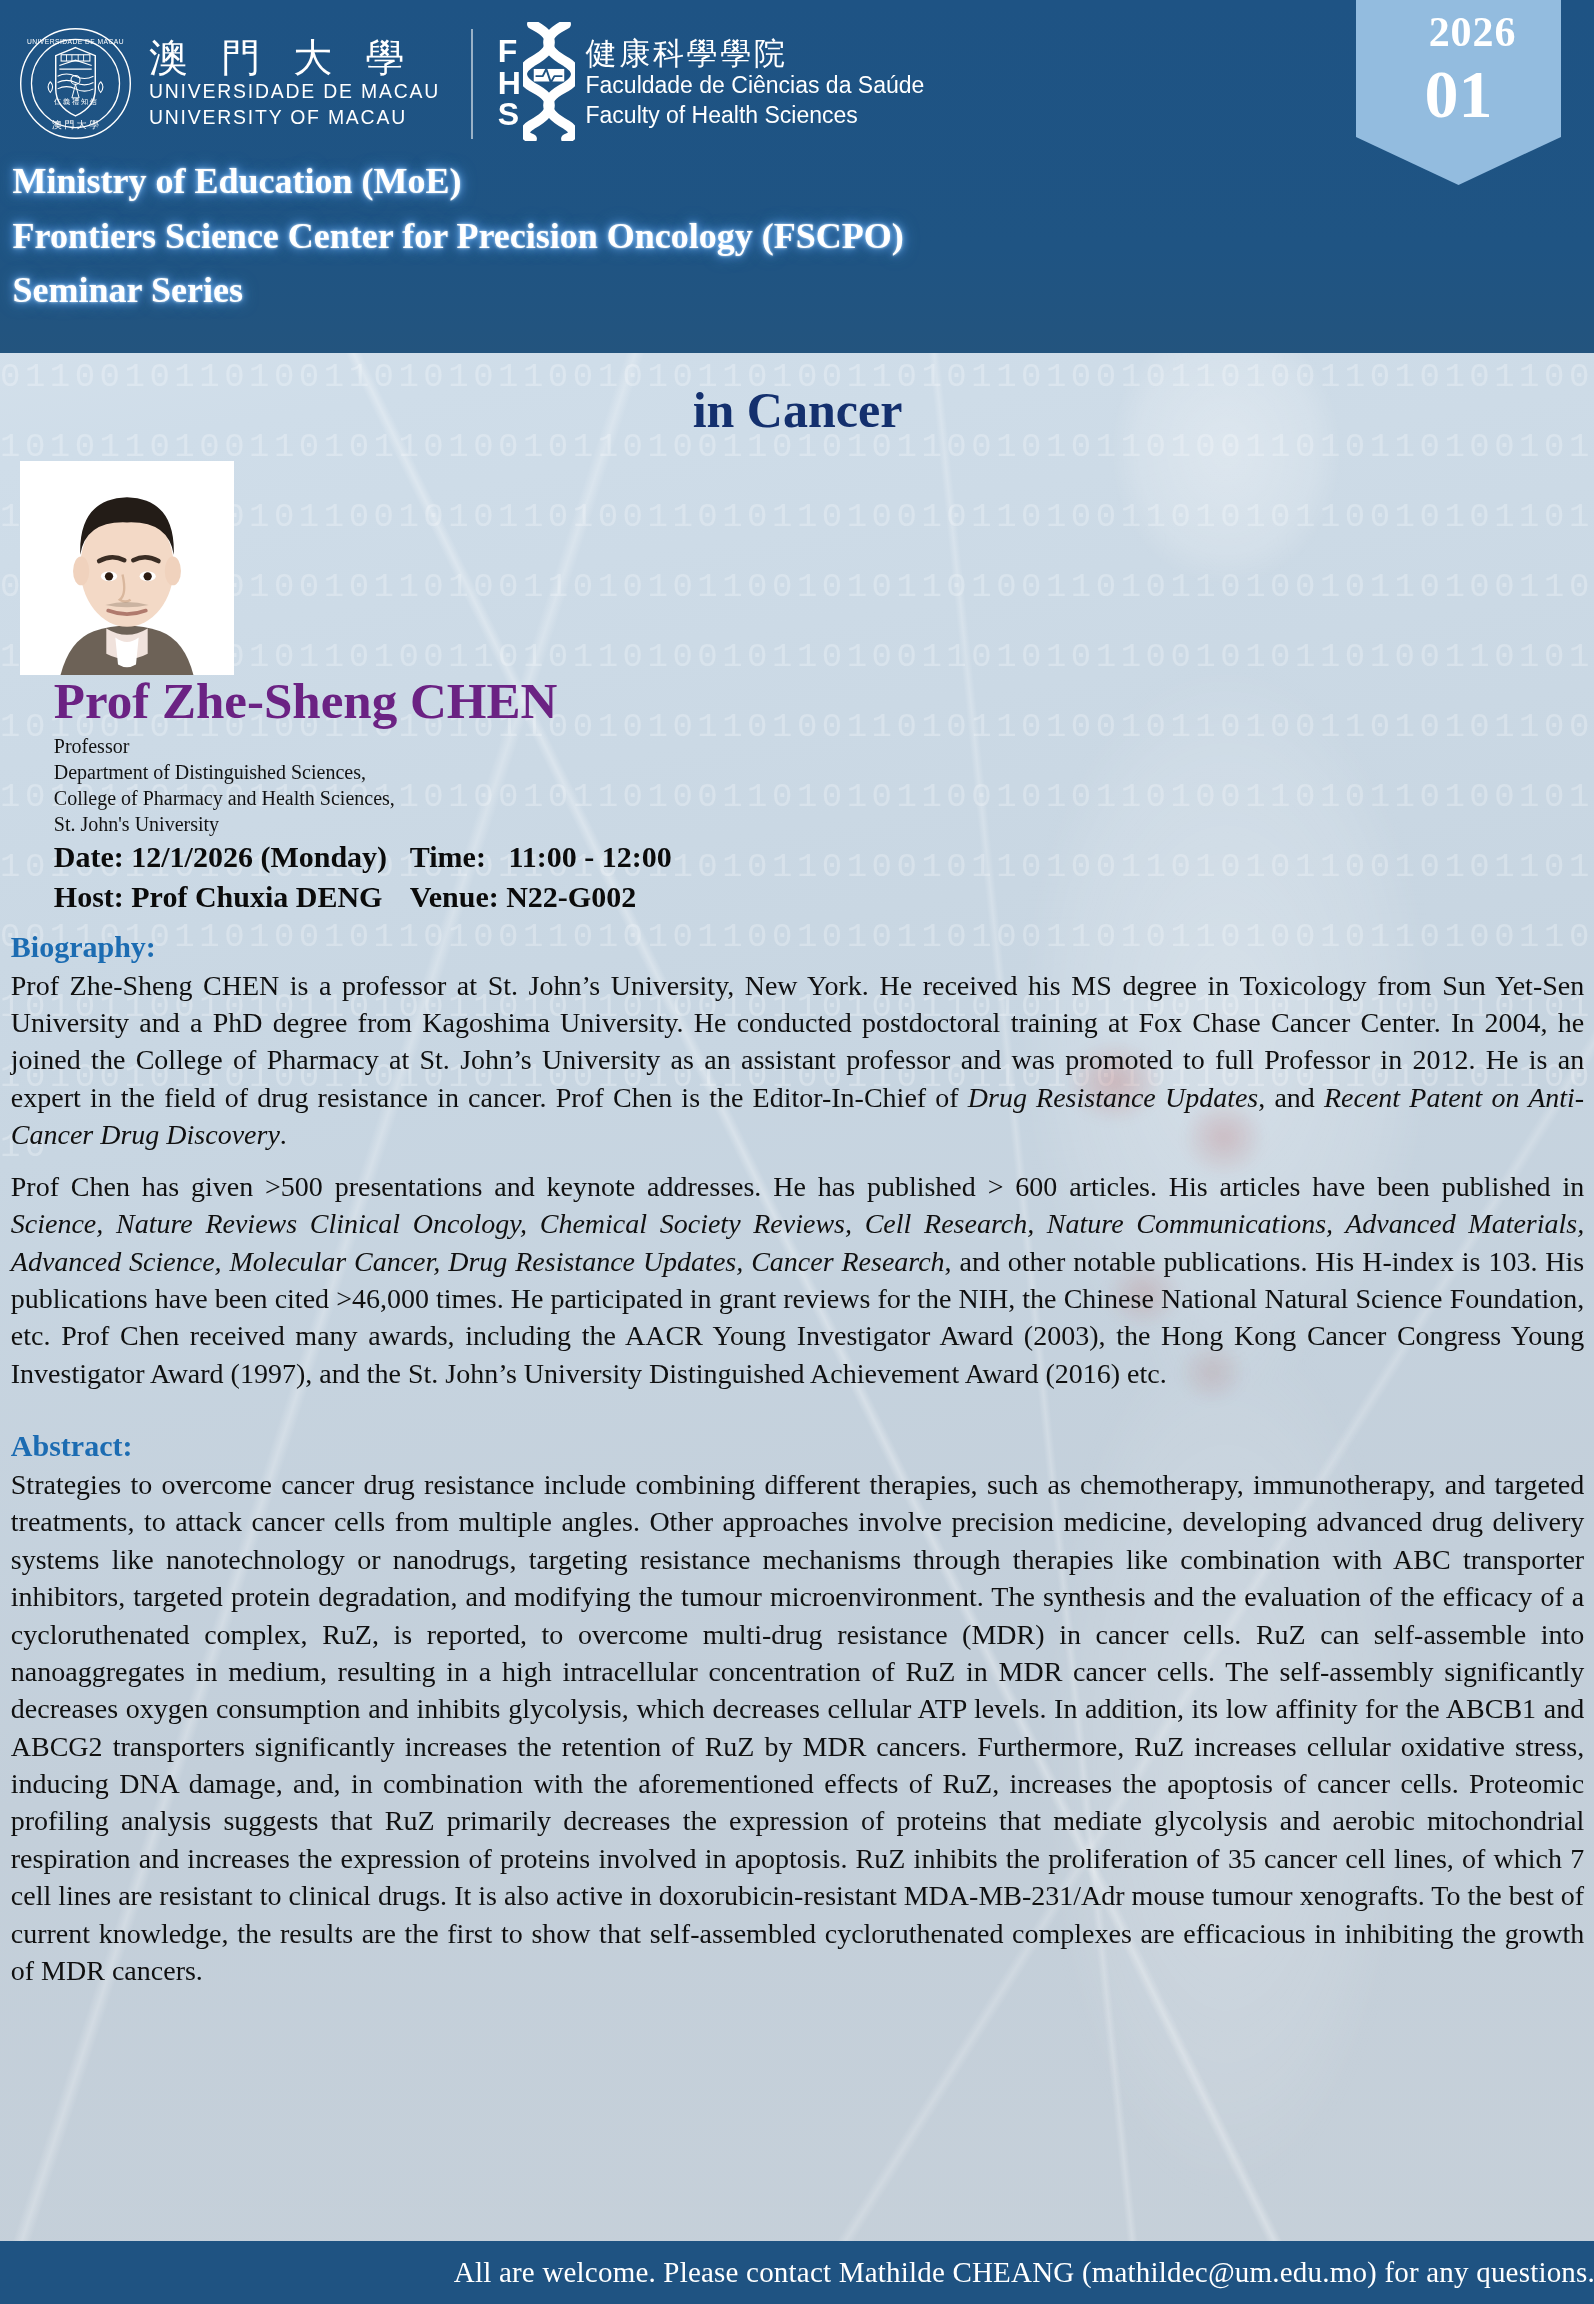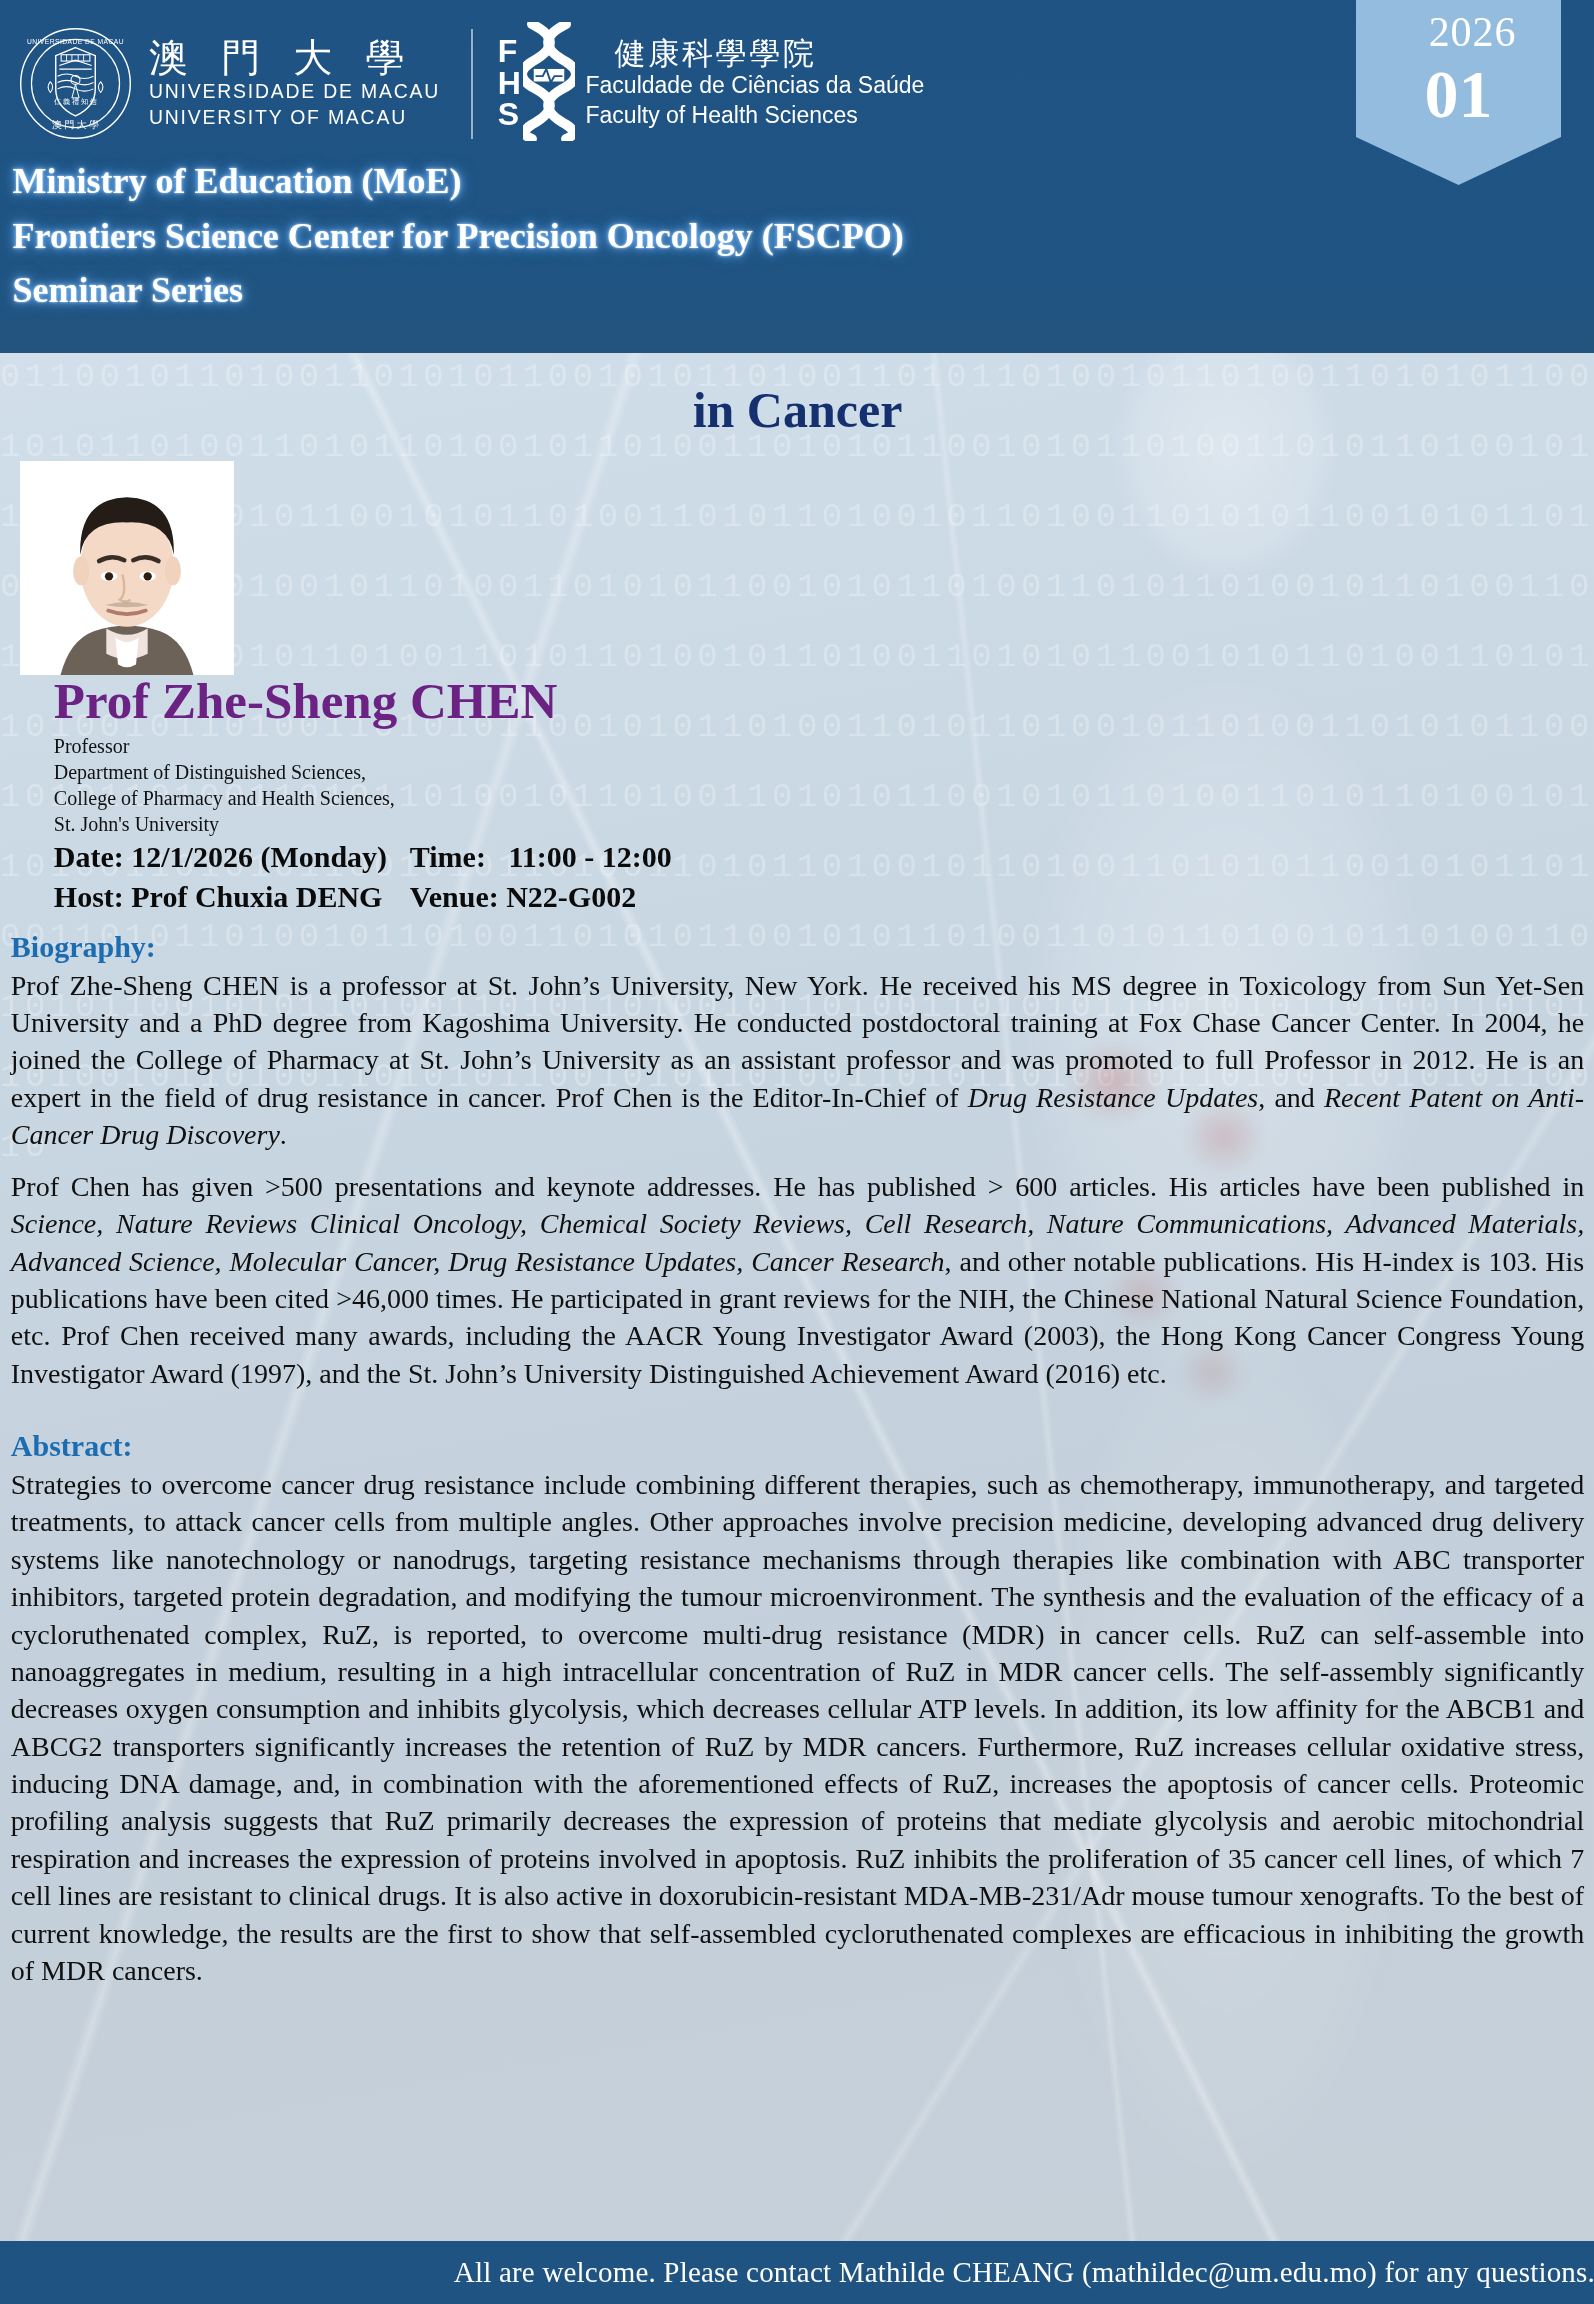--- a/index.html
+++ b/index.html
@@ -137,21 +137,20 @@
   .fhs-helix { margin-left: 1.8px; }
   .fhs-words {
     margin-left: 10.8px;
     color: #ffffff;
   }
   .fhs-cn {
     font-size: 31px;
     letter-spacing: 2.7px;
     line-height: 1.15;
     white-space: nowrap;
-    margin-left: 29px;
   }
   .fhs-pt, .fhs-en {
     font-family: "Liberation Sans", sans-serif;
     font-size: 23px;
     line-height: 1.3;
     font-weight: 500;
     white-space: nowrap;
   }
 
   
@@ -161,21 +160,21 @@
     right: 34px;
     width: 205px;
     height: 185px;
     background: #93bcdf;
     clip-path: polygon(0 0, 100% 0, 100% 74%, 50% 100%, 0 74%);
     text-align: center;
     color: #ffffff;
   }
   .ribbon-year {
     font-size: 42px;
-    font-weight: normal;
+    font-weight: bold;
     letter-spacing: 0.9px;
     padding-top: 10.8px;
     line-height: 1;
     padding-left: 28px;
   }
   .ribbon-month {
     font-size: 68px;
     font-weight: bold;
     line-height: 1;
     padding-top: 7.2px;

